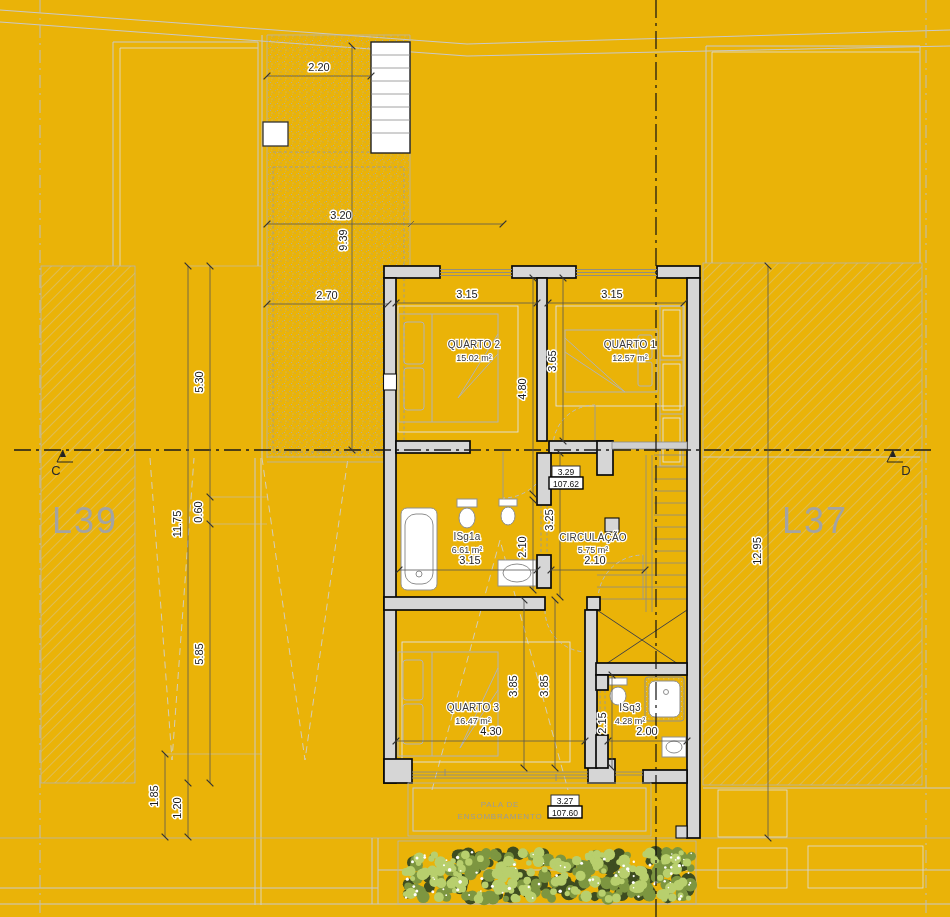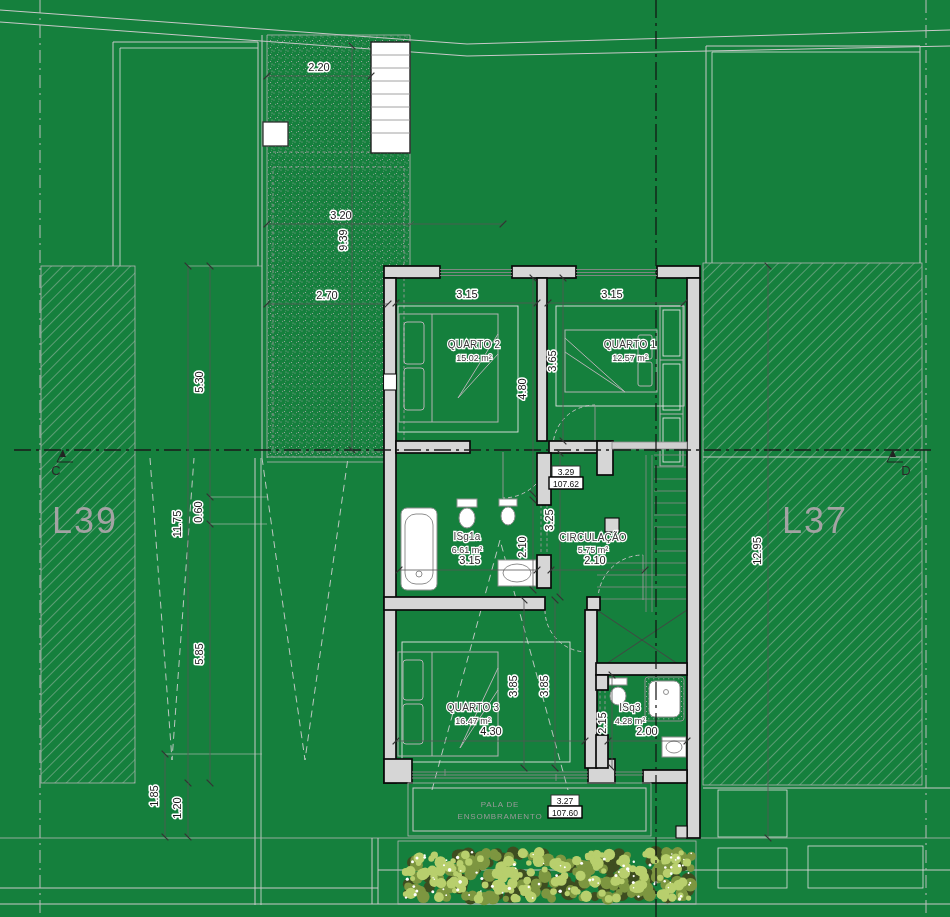--- a/index.html
+++ b/index.html
@@ -1,16 +1,16 @@
 <!DOCTYPE html>
 <html style="--wall_fill: #d6d6d6; --hatch_line: #cccccc; --stipple_dot: #a3a3a3; --lot_label: #a3a3a3; --hedge_dark: #3e4d20; --hedge_mid: #7d9640; --hedge_light: #b8cf6d; --hedge_speck: #ffffff;"><head>
 <meta charset="utf-8">
 <style>
   html,body{margin:0;padding:0;background:#fff;}
-  #stage{width:950px;height:917px;position:relative;background:#15803d;overflow:hidden;}
+  #stage{width:950px;height:917px;position:relative;background:#eab308;overflow:hidden;}
   svg{display:block;}
   text{font-family:"Liberation Sans",sans-serif;}
   .ctx{stroke:#c9c9c9;stroke-width:1;fill:none;}
   .ctx2{stroke:#dedede;stroke-width:0.8;fill:none;}
   .bord{stroke:#b5b5b5;stroke-width:0.8;fill:none;}
   .vdash{stroke:#cfcfcf;stroke-width:0.9;fill:none;stroke-dasharray:7 5;}
   .wall{fill:var(--wall_fill,#d6d6d6);stroke:#0a0a0a;stroke-width:1.7;}
   .wall2{fill:var(--wall_fill,#d6d6d6);stroke:#0a0a0a;stroke-width:1.1;}
   .rail{fill:#cfcfcf;stroke:#8a8a8a;stroke-width:0.8;}
   .glz{stroke:#8a8a8a;stroke-width:0.9;fill:none;}

